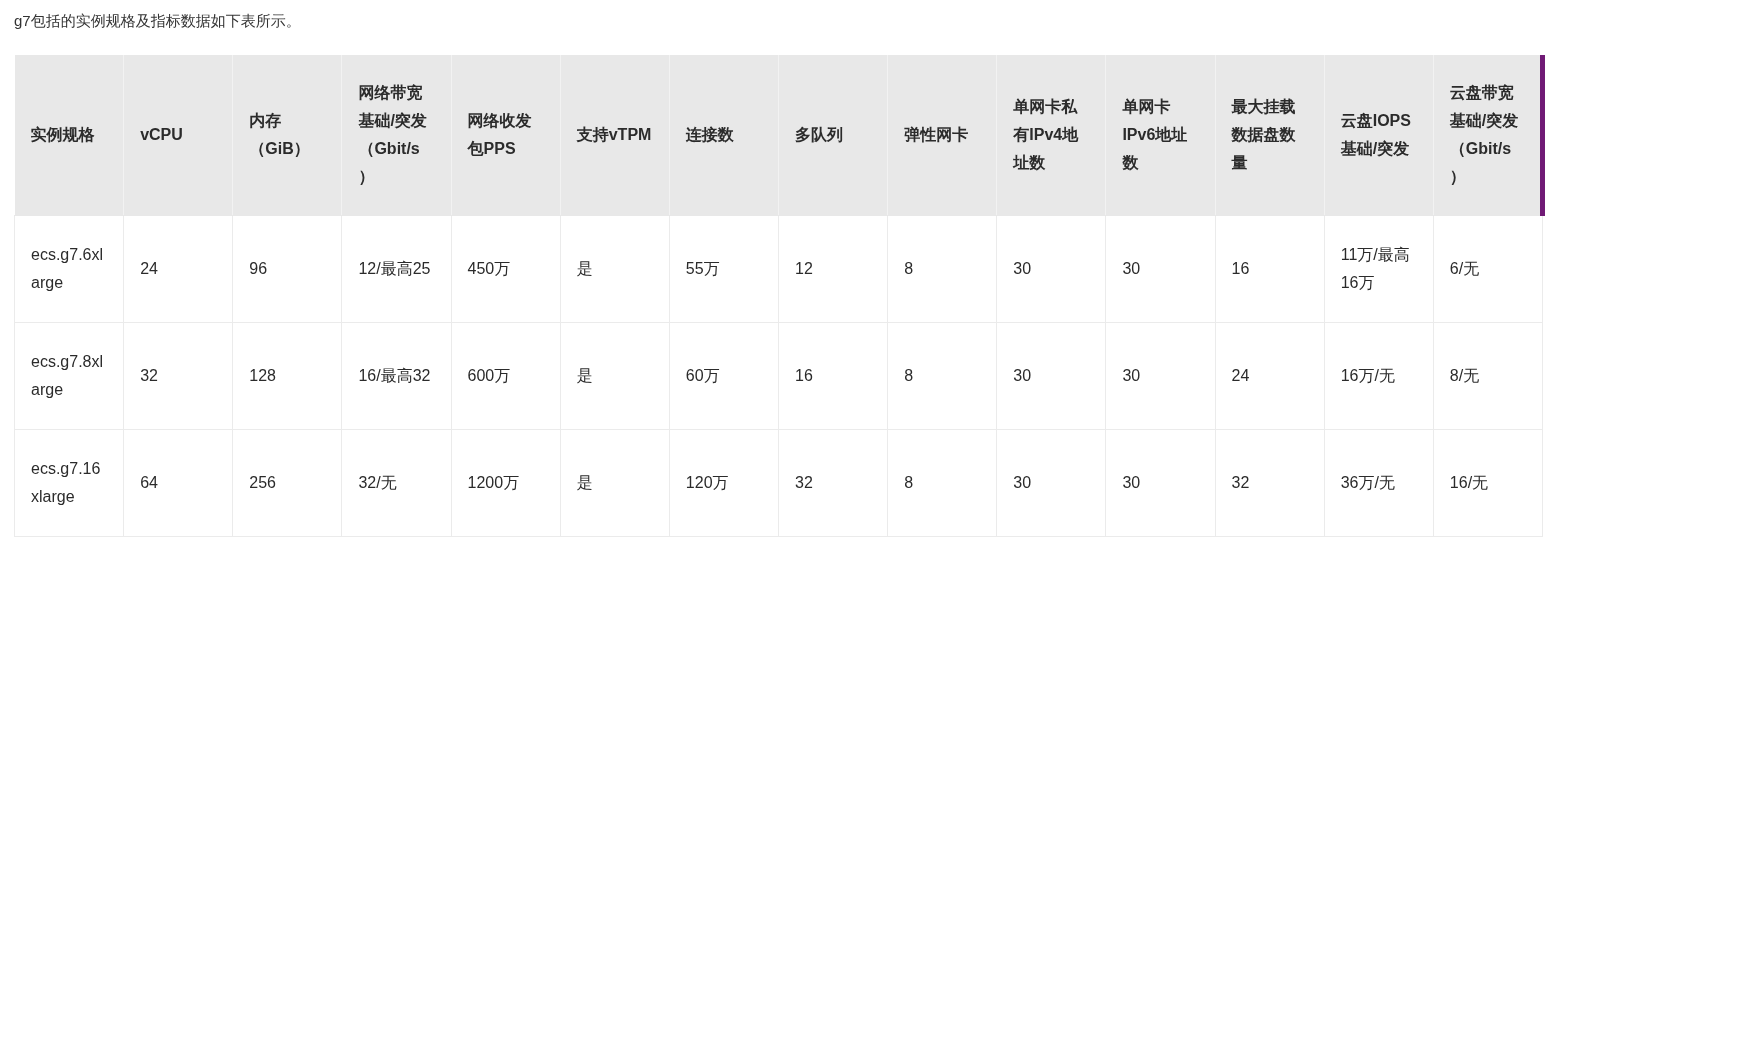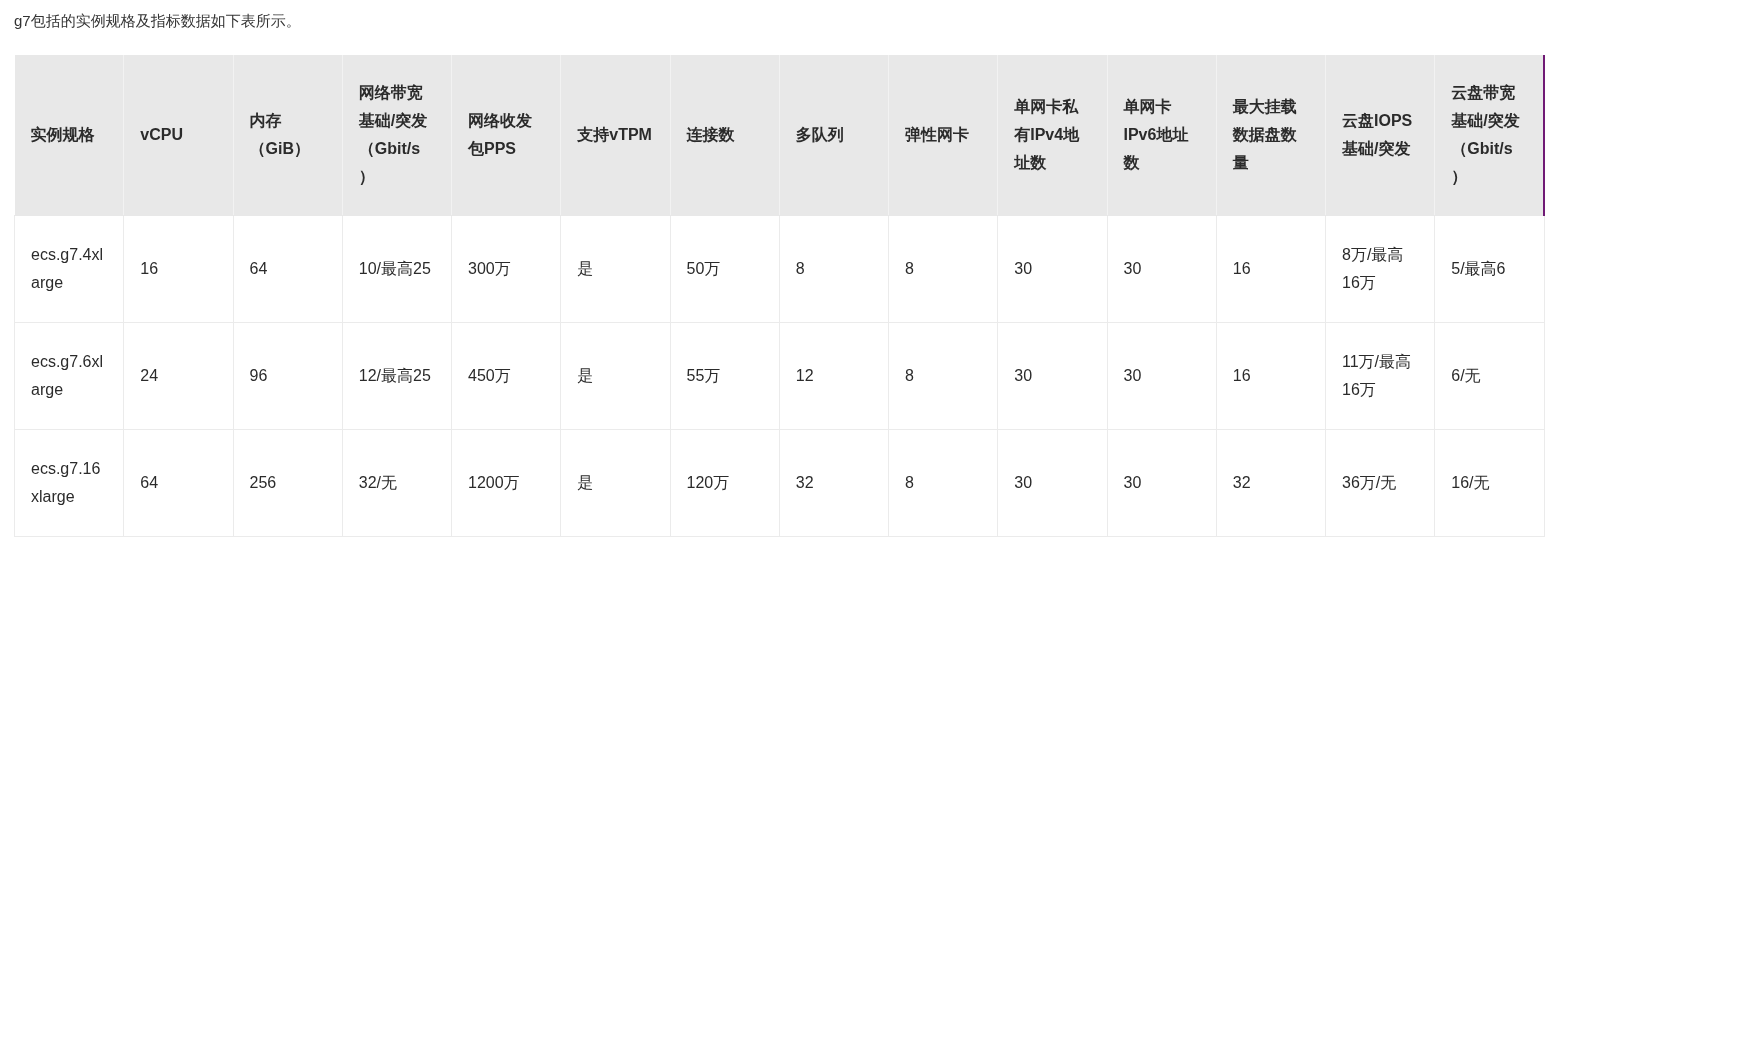--- a/index.html
+++ b/index.html
@@ -40,21 +40,21 @@
     font-weight: 600;
     text-align: left;
     vertical-align: middle;
     height: 140px;
     padding: 10px 16px;
     border-right: 1px solid #f2f2f2;
     border-bottom: 1px solid #e8e8e8;
     word-break: normal;
     overflow-wrap: break-word;
   }
-  table.spec-table th:last-child { border-right: 2px solid #701a75; }
+  table.spec-table th:last-child { border-right: 5px solid #701a75; }
   table.spec-table td {
     text-align: left;
     vertical-align: middle;
     height: 82px;
     padding: 12px 16px;
     border: 1px solid #ebebeb;
     word-break: normal;
     overflow-wrap: break-word;
     background: #ffffff;
   }
@@ -91,50 +91,50 @@
           <th>弹性网卡</th>
           <th>单网卡私有IPv4地址数</th>
           <th>单网卡IPv6地址数</th>
           <th>最大挂载数据盘数量</th>
           <th>云盘IOPS基础/突发</th>
           <th>云盘带宽基础/突发（Gbit/s）</th>
         </tr>
     </thead>
     <tbody>
         <tr>
-          <td>ecs.g7.4xlarge</td>
-          <td>16</td>
-          <td>64</td>
-          <td>10/最高25</td>
-          <td>300万</td>
-          <td>是</td>
-          <td>50万</td>
-          <td>8</td>
-          <td>8</td>
-          <td>30</td>
-          <td>30</td>
-          <td>16</td>
-          <td>8万/最高16万</td>
-          <td>5/最高6</td>
-        </tr>
-        <tr>
           <td>ecs.g7.6xlarge</td>
           <td>24</td>
           <td>96</td>
           <td>12/最高25</td>
           <td>450万</td>
           <td>是</td>
           <td>55万</td>
           <td>12</td>
           <td>8</td>
           <td>30</td>
           <td>30</td>
           <td>16</td>
           <td>11万/最高16万</td>
           <td>6/无</td>
+        </tr>
+        <tr>
+          <td>ecs.g7.8xlarge</td>
+          <td>32</td>
+          <td>128</td>
+          <td>16/最高32</td>
+          <td>600万</td>
+          <td>是</td>
+          <td>60万</td>
+          <td>16</td>
+          <td>8</td>
+          <td>30</td>
+          <td>30</td>
+          <td>24</td>
+          <td>16万/无</td>
+          <td>8/无</td>
         </tr>
         <tr>
           <td>ecs.g7.16xlarge</td>
           <td>64</td>
           <td>256</td>
           <td>32/无</td>
           <td>1200万</td>
           <td>是</td>
           <td>120万</td>
           <td>32</td>

